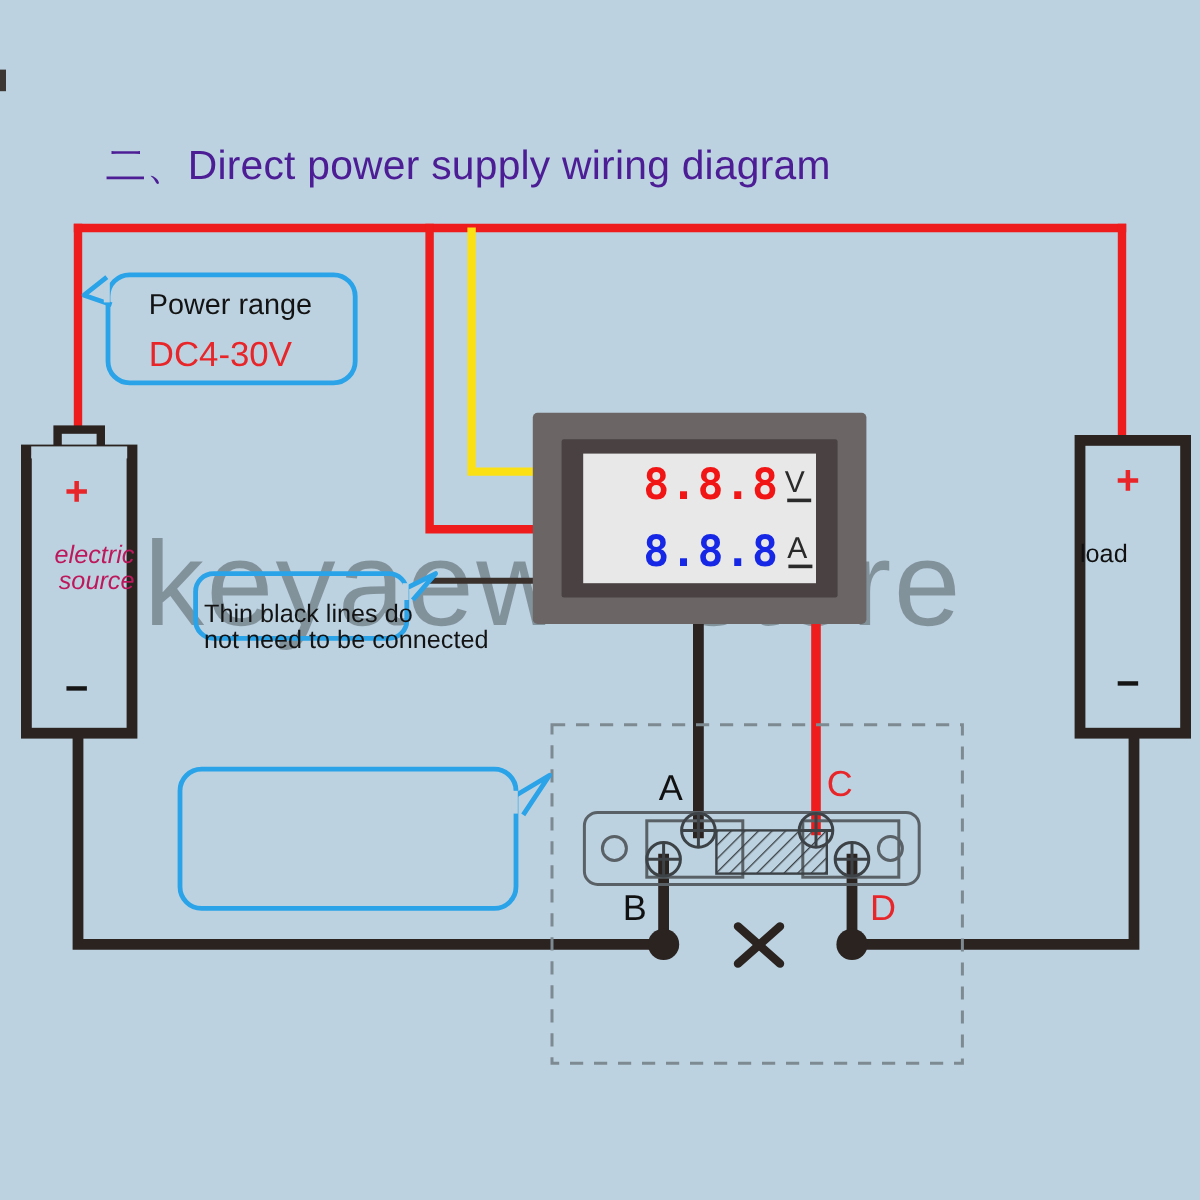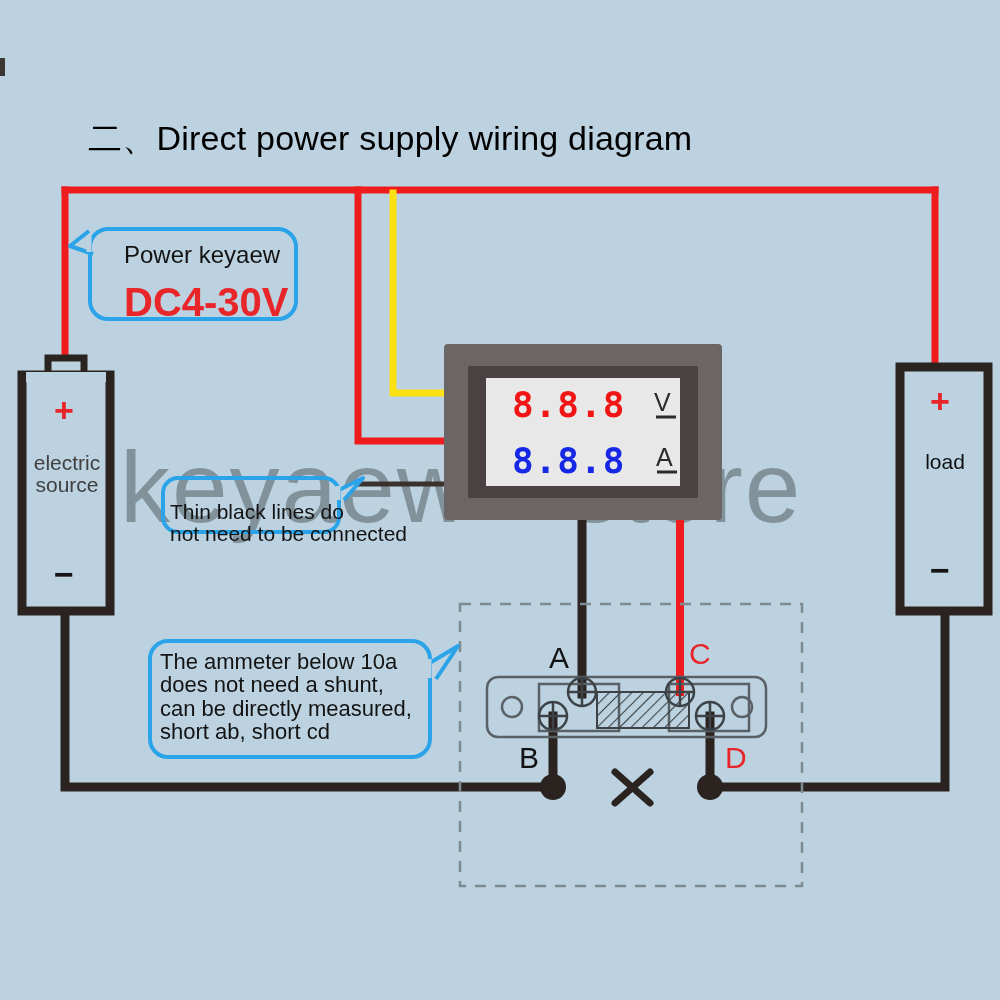--- a/index.html
+++ b/index.html
@@ -18,49 +18,50 @@
     position: absolute;
     white-space: pre;
     line-height: 1.06;
     color: #111111;
   }
   
   #title {
     left: 88px; top: 120px;
     font-size: 34px;
     letter-spacing: 0.2px;
-    color: #000000;
+    color: #4c1d95;
   }
   
   #co-power-title { left: 124px; top: 242px; font-size: 24px; color: #131313; }
-  #co-power-value { left: 124px; top: 281px; font-size: 40px; color: #e8262a; font-weight: bold; }
+  #co-power-value { left: 124px; top: 281px; font-size: 29px; color: #e8262a; font-weight: normal; }
   #co-thin { left: 170px; top: 485px; font-size: 21px; color: #131313; margin-top: 16px; }
   #co-ammeter { left: 160px; top: 650px; font-size: 22px; color: #131313; }
   
   #src-plus  { left: 54px;  top: 392px; font-size: 34px; color: #e8262a; font-weight: bold; }
-  #src-name  { left: 22px;  top: 452px; font-size: 21px; color: #404040; text-align:center; width: 90px;}
+  #src-name  { left: 22px;  top: 452px; font-size: 21px; color: #be185d; text-align:right; width: 90px; font-style: italic;}
   #src-minus { left: 54px;  top: 556px; font-size: 34px; color: #151515; font-weight: bold; }
   #load-plus  { left: 930px; top: 383px; font-size: 34px; color: #e8262a; font-weight: bold; }
-  #load-name  { left: 900px; top: 451px; font-size: 21px; color: #101010; text-align:center; width: 90px;}
+  #load-name  { left: 900px; top: 451px; font-size: 21px; color: #101010; text-align:left; width: 90px;}
   #load-minus { left: 930px; top: 552px; font-size: 34px; color: #151515; font-weight: bold; }
   
   #t-a { left: 549px; top: 642px; font-size: 30px; color: #111111; }
   #t-b { left: 519px; top: 742px; font-size: 30px; color: #111111; }
   #t-c { left: 689px; top: 638px; font-size: 30px; color: #e8262a; }
   #t-d { left: 725px; top: 742px; font-size: 30px; color: #e8262a; }
   
   #u-v { left: 654px; top: 389px; font-size: 25px; color: #2a2a2a; }
   #u-a { left: 656px; top: 444px; font-size: 25px; color: #2a2a2a; }
   
   .seg {
     position: absolute;
     font-family: "DejaVu Sans Mono", monospace;
     font-weight: bold;
     letter-spacing: 1px;
     white-space: pre;
+    margin-left: 24px;
   }
   #digits-v { left: 512px; top: 384px; font-size: 36px; color: #f21515; }
   #digits-a { left: 512px; top: 440px; font-size: 36px; color: #1628e6; }
   
   .wm {
     position: absolute;
     font-size: 100px;
     color: #000000;
     opacity: 0.30;
     font-family: "Liberation Sans", sans-serif;
@@ -193,30 +194,26 @@
     <g>
       <path d="M 428 664 L 458 646 L 436 679" fill="#bcd2e0" stroke="#2aa3e8" stroke-width="4" stroke-linejoin="round"></path>
       <rect x="150" y="641" width="280" height="116" rx="18" fill="none" stroke="#2aa3e8" stroke-width="4"></rect>
       <line x1="429" y1="659" x2="429" y2="678" stroke="#bcd2e0" stroke-width="5"></line>
     </g>
 
   </svg>
 
   <div class="lbl" id="title">二、Direct power supply wiring diagram</div>
 
-  <div class="lbl" id="co-power-title">Power keyaew</div>
+  <div class="lbl" id="co-power-title">Power range</div>
   <div class="lbl" id="co-power-value">DC4-30V</div>
 
   <div class="lbl" id="co-thin">Thin black lines do
 not need to be connected</div>
 
-  <div class="lbl" id="co-ammeter">The ammeter below 10a
-does not need a shunt,
-can be directly measured,
-short ab, short cd</div>
 
   <div class="lbl" id="src-plus">+</div>
   <div class="lbl" id="src-name">electric
 source</div>
   <div class="lbl" id="src-minus">−</div>
 
   <div class="lbl" id="load-plus">+</div>
   <div class="lbl" id="load-name">load</div>
   <div class="lbl" id="load-minus">−</div>
 

